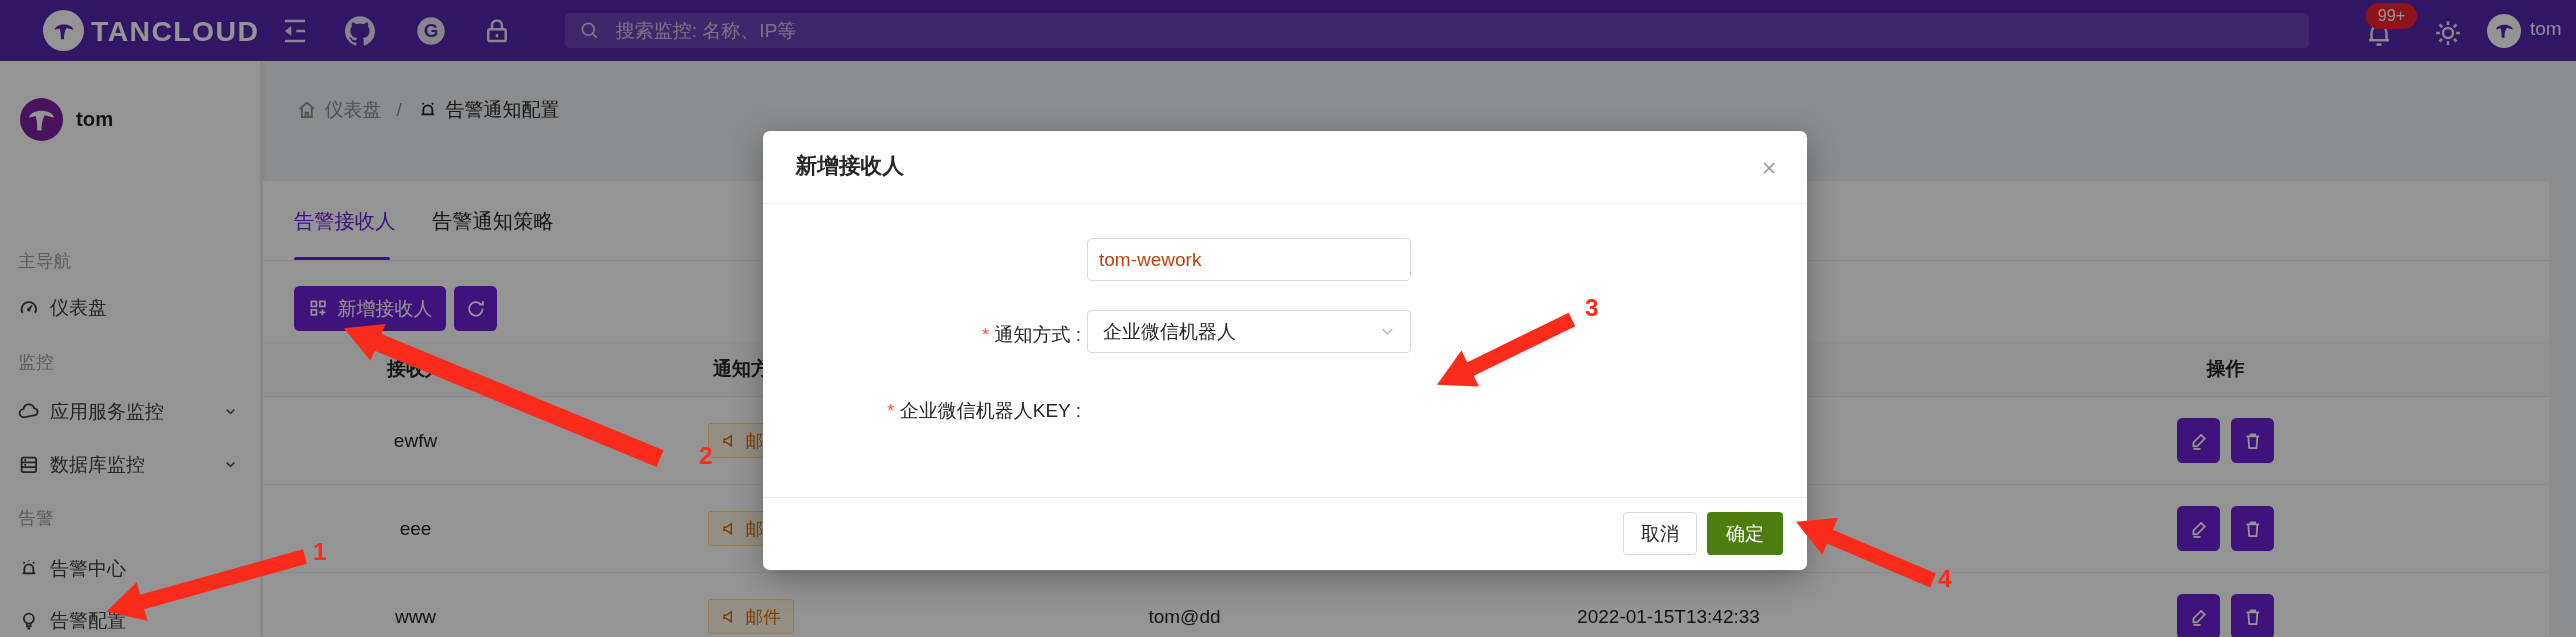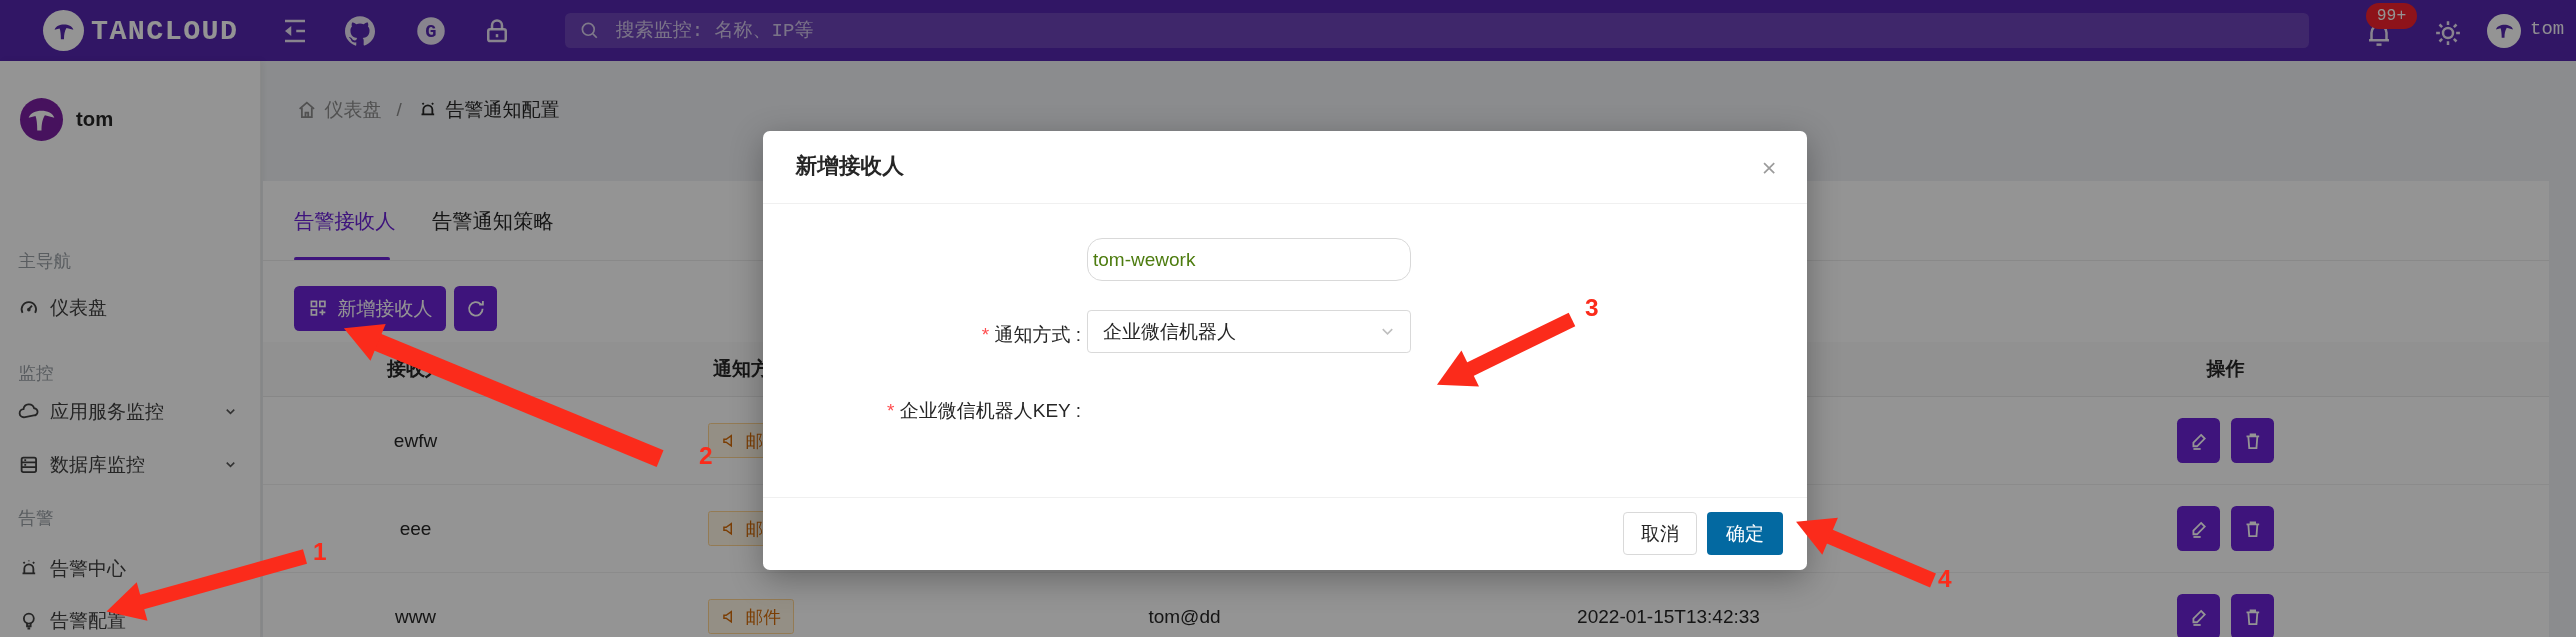--- a/index.html
+++ b/index.html
@@ -1,20 +1,20 @@
 <!DOCTYPE html>
 <html style="font-size:10.8px"><head>
 <meta charset="utf-8">
 <style>
   * { margin:0; padding:0; box-sizing:border-box; }
   html,body { width:2576px; height:638px; overflow:hidden; }
   body { font-family:"Liberation Sans","DejaVu Sans",sans-serif; background:#f0f2f5; position:relative; color:#262626; }
 
   
-  .navbar { position:absolute; left:0; top:0; width:2576px; height:61px; background:#5526ae; z-index:1;font-family:Liberation Mono, monospace; }
+  .navbar { position:absolute; left:0; top:0; width:2576px; height:61px; background:#5526ae; z-index:1; }
   .nav-logo-circle { position:absolute; left:43px; top:10.2px; width:41px; height:41px; border-radius:50%; background:#ffffff; display:flex; align-items:center; justify-content:center; }
   .nav-logo-text { position:absolute; left:91px; top:15px; font-size:28.4px; font-weight:600; letter-spacing:1.4px; color:#ffffff; }
   .nav-ic { position:absolute; top:15.6px; width:30px; height:30px; color:rgba(255,255,255,0.88); cursor:pointer; }
   .nav-ic svg { width:100%; height:100%; }
   .nav-search { position:absolute; left:565px; top:13px; width:1744px; height:35px; background:rgba(255,255,255,0.14); border-radius:5.4px; display:flex; align-items:center; padding:0 13.5px; }
   .nav-search svg { width:20.3px; height:20.3px; color:rgba(255,255,255,0.75); flex:none; }
   .nav-search input { flex:1; margin-left:17px; background:transparent; border:none; outline:none; font-size:19px; color:rgba(255,255,255,0.9); font-family:inherit; }
   .nav-search input::placeholder { color:rgba(255,255,255,0.70); }
   .badge-pill { position:absolute; left:2366px; top:2.7px; min-width:51px; height:26px; background:#f5222d; border-radius:13px; color:#fff; font-size:16.3px; display:flex; align-items:center; justify-content:center; padding:0 6.8px; z-index:2; }
   .nav-avatar { position:absolute; left:2487px; top:13.5px; width:34px; height:34px; border-radius:50%; background:#ffffff; display:flex; align-items:center; justify-content:center; }
@@ -61,26 +61,26 @@
 
   
   .mask { position:absolute; inset:0; background:rgba(0,0,0,0.42); z-index:40; }
   .modal { position:absolute; left:763px; top:131px; width:1044px; height:439px; background:#ffffff; border-radius:6.8px; box-shadow:0 8.1px 32.5px rgba(0,0,0,0.3); z-index:50; }
   .modal-header { position:absolute; left:0; top:0; width:1044px; height:73px; border-bottom:0.7px solid #f0f0f0; }
   .modal-title { position:absolute; left:32.5px; top:20.3px; font-size:21.7px; font-weight:600; color:#262626; }
   .modal-close { position:absolute; right:23px; top:21.7px; width:30px; height:30px; color:#9b9b9b; cursor:pointer; display:flex; align-items:center; justify-content:center; }
   .modal-close svg { width:20.3px; height:20.3px; }
   .form-label { position:absolute; right:726px; width:379px; text-align:right; font-size:19px; color:#262626; }
   .req { color:#ff4d4f; margin-right:5.4px; font-size:19px; }
-  .form-input { position:absolute; left:324px; height:43px; border:0.7px solid #d9d9d9; border-radius:15px; font-size:19px; color:#4d7c0f; padding:0 5px; font-family:inherit; outline:none; background:#fff; }
+  .form-input { position:absolute; left:324px; height:43px; border:0.7px solid #d9d9d9; border-radius:5px; font-size:19px; color:#c2410c; padding:0 11px; font-family:inherit; outline:none; background:#fff; }
   .form-select { position:absolute; left:324px; width:324px; height:43px; border:0.7px solid #d9d9d9; border-radius:4.1px; display:flex; align-items:center; padding:0 15px; font-size:19px; color:#262626; cursor:pointer; }
   .form-select .chev { position:absolute; right:13.5px; width:19px; height:19px; color:#bfbfbf; }
   .modal-footer-line { position:absolute; left:0; top:366px; width:1044px; height:0.7px; background:#f0f0f0; }
   .btn-cancel { position:absolute; left:860px; top:381px; width:74px; height:43px; background:#fff; border:0.7px solid #d9d9d9; border-radius:4.1px; font-size:19px; color:#262626; display:flex; align-items:center; justify-content:center; cursor:pointer; }
-  .btn-ok { position:absolute; left:944px; top:381px; width:76px; height:43px; background:#0369a1; border:none; border-radius:4.1px; font-size:19px; color:#ffffff; display:flex; align-items:center; justify-content:center; cursor:pointer; }
+  .btn-ok { position:absolute; left:944px; top:381px; width:76px; height:43px; background:#4d7c0f; border:none; border-radius:4.1px; font-size:19px; color:#ffffff; display:flex; align-items:center; justify-content:center; cursor:pointer; }
 
   
   .arrow { position:absolute; background:#fb2b1b; transform-origin:left center; z-index:60; }
   .arrow::after { content:""; position:absolute; right:-35px; top:50%; transform:translateY(-50%); width:0; height:0; border-top:20.3px solid transparent; border-bottom:20.3px solid transparent; border-left:37px solid #fb2b1b; }
   .arrow-num { position:absolute; z-index:60; color:#fb2b1b; font-size:24.4px; font-weight:bold; }
 </style>
 </head>
 <body>
 
 <div class="navbar">
@@ -161,21 +161,21 @@
 
   <div class="side-item" style="top:225px">
     <svg viewBox="0 0 24 24" fill="none" stroke="currentColor" stroke-width="2">
         <path d="M5 17.5a8 8 0 1 1 14 0"></path>
         <path d="M12 13.5l3.5-4"></path>
         <circle cx="12" cy="14" r="1" fill="currentColor"></circle>
       </svg>
     <span class="lbl">仪表盘</span>
   </div>
 
-  <div class="side-group" style="top:300px">监控</div>
+  <div class="side-group" style="top:289px">监控</div>
 
   <div class="side-item" style="top:382px">
     <svg viewBox="0 0 24 24" fill="none" stroke="currentColor" stroke-width="2">
         <rect x="4" y="4" width="16" height="16" rx="2"></rect>
         <path d="M4 9.3h16M4 14.6h16"></path>
         <path d="M7 6.7h2M7 12h2"></path>
       </svg>
     <span class="lbl">数据库监控</span>
     <svg class="chev" viewBox="0 0 24 24" fill="none" stroke="currentColor" stroke-width="2.5">
         <path d="M6 9l6 6 6-6"></path>

